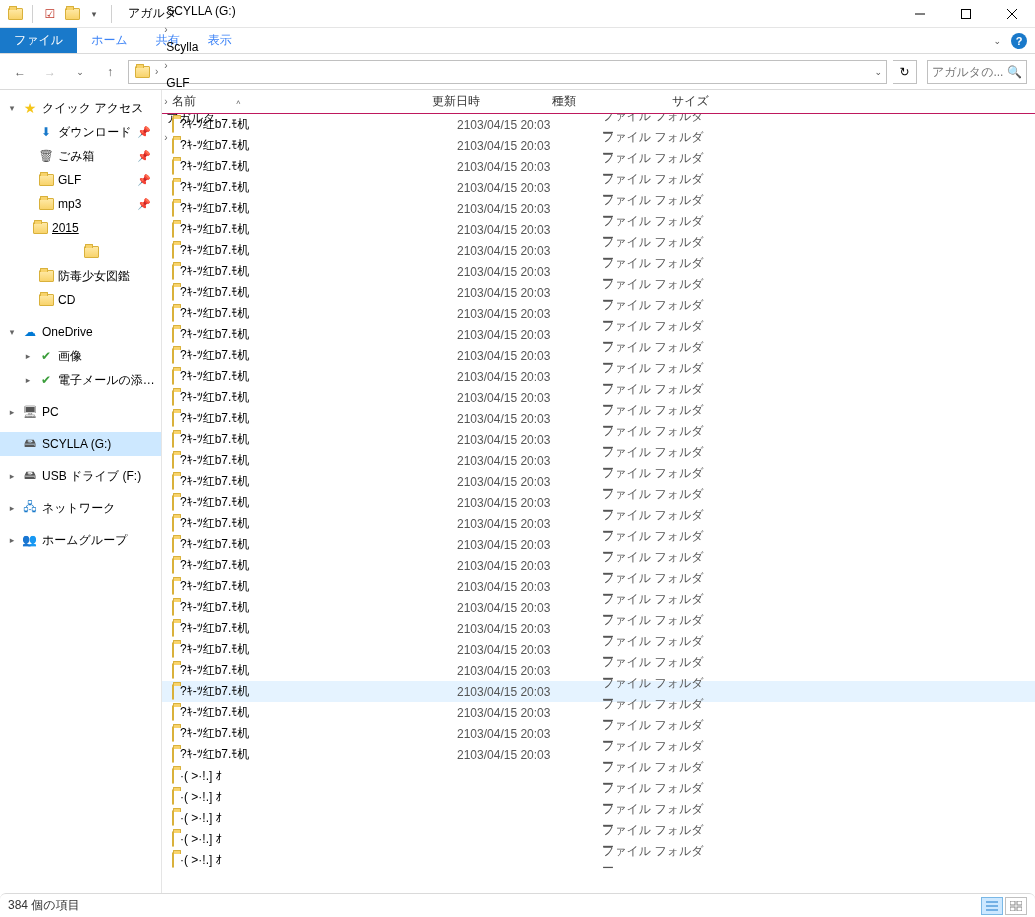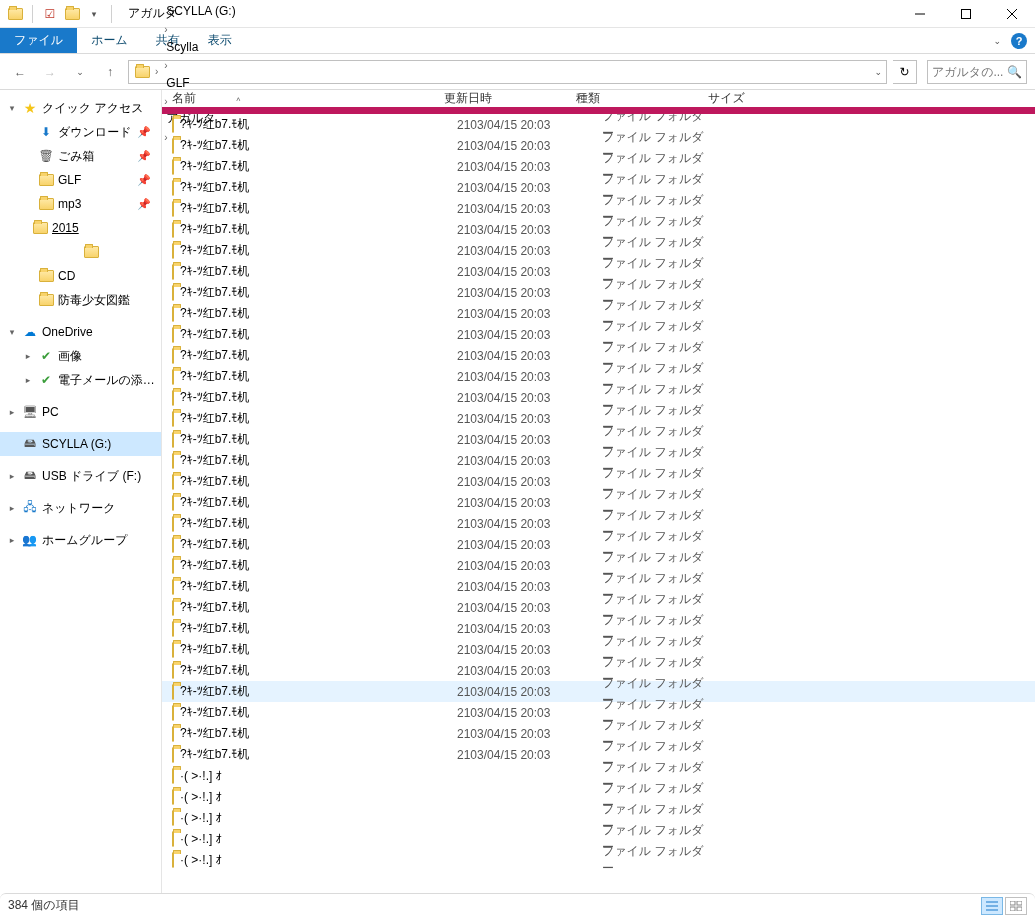--- a/index.html
+++ b/index.html
@@ -7,21 +7,21 @@
 .titlebar { height: 28px; display: flex; align-items: center; background: #fff; border-bottom: 1px solid #e5e5e5; }
 .titlebar-icons { display: flex; align-items: center; gap: 4px; padding: 0 6px; }
 .titlebar-icon { width: 18px; height: 18px; display:flex; align-items:center; justify-content:center; }
 .titlebar-sep { width: 1px; height: 18px; background: #d0d0d0; margin: 0 4px; }
 .titlebar-title { padding-left: 6px; }
 .titlebar-spacer { flex: 1; }
 .win-controls { display: flex; }
 .win-btn { width: 46px; height: 28px; display: flex; align-items: center; justify-content: center; }
 .win-btn svg { width: 10px; height: 10px; }
 .ribbon-tabs { height: 26px; display: flex; align-items: stretch; border-bottom: 1px solid #dadada; }
-.ribbon-tab { padding: 0 14px; display: flex; align-items: center; color: #0c4a6e; }
+.ribbon-tab { padding: 0 14px; display: flex; align-items: center; color: #3b82f6; }
 .ribbon-tab.file { background: #1979ca; color: #fff; }
 .ribbon-spacer { flex: 1; }
 .ribbon-right { display:flex; align-items:center; padding-right:8px; gap:10px;}
 .help-circle { width:16px; height:16px; border-radius:50%; background:#1979ca; color:#fff; display:flex; align-items:center; justify-content:center; font-size:11px; font-weight:bold;}
 .navbar { height: 36px; display: flex; align-items: center; gap: 6px; padding: 4px 8px; border-bottom: 1px solid #dadada; }
 .nav-btn { width: 24px; height: 24px; display:flex; align-items:center; justify-content:center; color:#555; }
 .nav-btn.disabled { color:#c0c0c0; }
 .addressbar { flex: 1; height: 24px; border: 1px solid #c0c0c0; display: flex; align-items: center; padding: 0 4px; gap:2px; }
 .crumb { display:flex; align-items:center; padding:0 4px; height:22px; }
 .crumb-sep { color:#666; padding:0 2px; font-size:10px;}
@@ -33,21 +33,21 @@
 .sidebar { width:162px; border-right:1px solid #e5e5e5; padding:6px 0; overflow-y:auto; }
 .tree-item { display:flex; align-items:center; height:24px; padding-left:6px; gap:4px; }
 .tree-item.selected { background:#cde8ff; }
 .tree-item .tw { width:12px; text-align:center; color:#666; font-size:9px;}
 .tree-item .ico { width:16px; height:16px; display:flex; align-items:center; justify-content:center; }
 .tree-item .lbl { white-space:nowrap; overflow:hidden; text-overflow:ellipsis; flex:1; }
 .tree-item .pin { color:#7a7a7a; font-size:11px; padding-right:10px;}
 .folder-icon { width:15px; height:12px; background:linear-gradient(#ffe9a6,#f8d36b); border:1px solid #d9b13b; border-radius:1px; position:relative; }
 .folder-icon:before { content:""; position:absolute; top:-3px; left:0; width:6px; height:3px; background:#f8d36b; border:1px solid #d9b13b; border-bottom:none; border-radius:1px 1px 0 0;}
 .main { flex:1; display:flex; flex-direction:column; overflow:hidden; }
-.headers { display:flex; height:24px; border-bottom:7px solid #be185d; align-items:flex-end; color:#333;gap:12px; }
+.headers { display:flex; height:24px; border-bottom:1px solid #be185d; align-items:center; color:#333; }
 .col { padding-left:10px; }
 .col-name { width:260px; }
 .col-date { width:120px; }
 .col-type { width:120px; }
 .col-size { width:80px; }
 .sort-ind { font-size:8px; color:#666; margin-left:40px;}
 .filelist { flex:1; overflow-y:auto; }
 .row { display:flex; height:21px; align-items:center;gap:25px; }
 .row.hover { background:#e5f3ff; }
 .row .c-name { width:260px; display:flex; align-items:center; gap:6px; padding-left:10px;}
@@ -187,28 +187,28 @@
           <span class="ico">
             <span class="folder-icon"></span>
           </span>
           <span class="lbl">2016</span>
         </div>
         <div class="tree-item" style="padding-left: 22px;">
           <span class="tw"></span>
           <span class="ico">
             <span class="folder-icon"></span>
           </span>
+          <span class="lbl">防毒少女図鑑</span>
+        </div>
+        <div class="tree-item" style="padding-left: 22px;">
+          <span class="tw"></span>
+          <span class="ico">
+            <span class="folder-icon"></span>
+          </span>
           <span class="lbl">CD</span>
-        </div>
-        <div class="tree-item" style="padding-left: 22px;">
-          <span class="tw"></span>
-          <span class="ico">
-            <span class="folder-icon"></span>
-          </span>
-          <span class="lbl">防毒少女図鑑</span>
         </div>
       </div>
     <div style="height:8px"></div>
     <div class="tree-item">
       <span class="tw">▾</span>
         <span class="ico" style="color:#0078d4;">☁</span>
       <span class="lbl">OneDrive</span>
     </div>
     <div id="od-items">
         <div class="tree-item" style="padding-left: 22px;">

